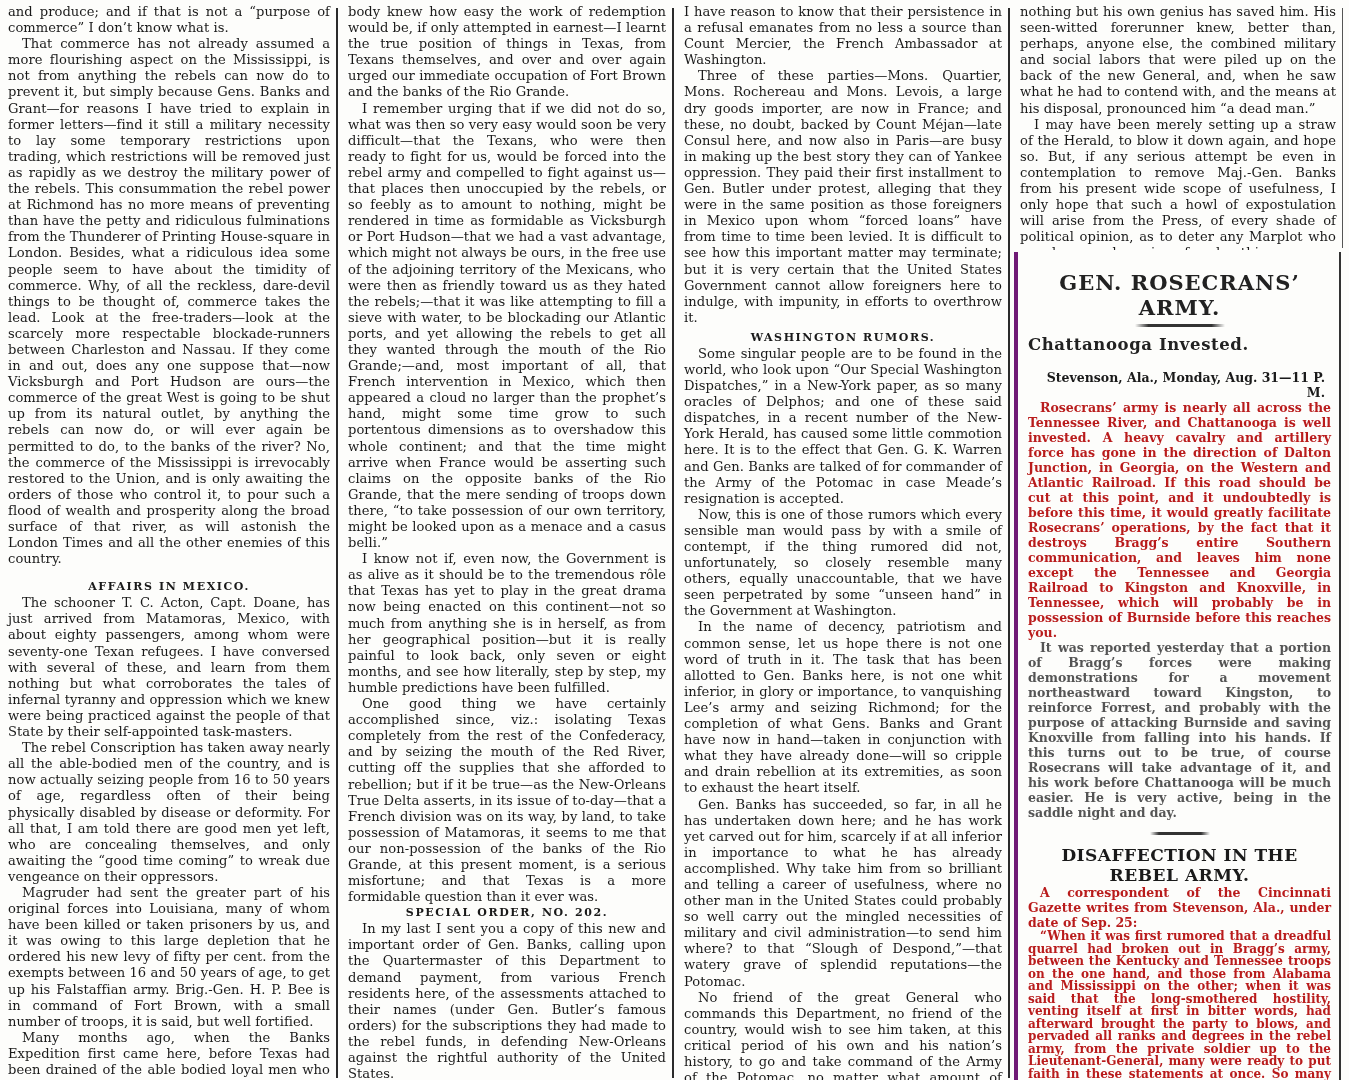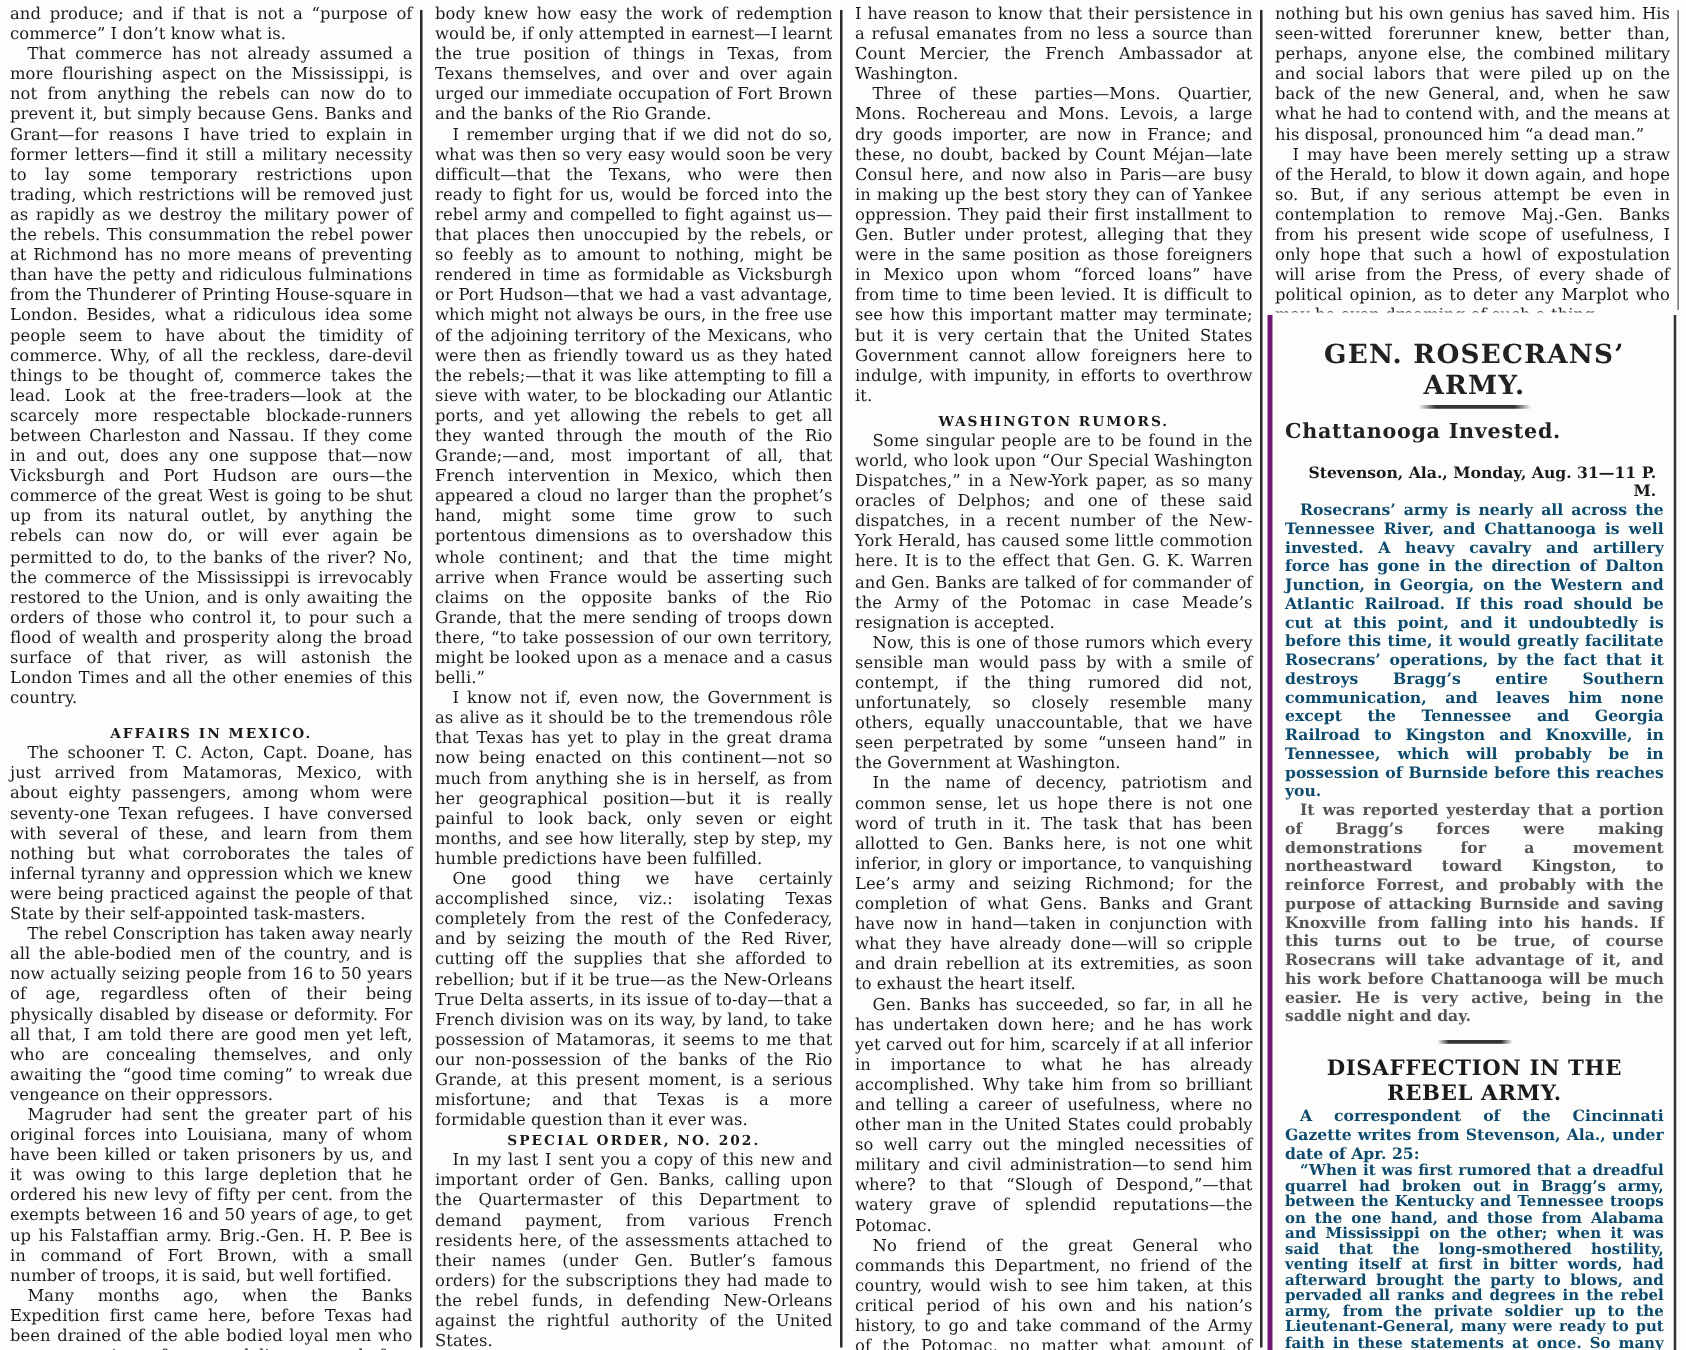--- a/index.html
+++ b/index.html
@@ -50,21 +50,21 @@
     letter-spacing: 0.5px;
   }
   .box .dispatch {
     text-align: center; font-style: italic; font-weight: bold; font-size: 12.5px; margin: 0;
   }
   .box .dateline {
     text-align: right; font-size: 12.5px; margin: 16px 6px 0 0; font-weight: bold;
   }
   .box p {
     margin: 0; text-align: justify; font-size: 12.5px; line-height: 15px;
-    font-weight: bold; color: #0c4a6e;
+    font-weight: bold; color: #b91c1c;
   }
   .box p.indent { text-indent: 12px; }
   .box p.faded { color: #555; }
   .box .dense p { font-size: 12px; line-height: 12.5px; }
   .ornament {
     display: block; margin: 4px auto; width: 90px; height: 3px;
     background: linear-gradient(to right, transparent, #333 15%, #333 85%, transparent);
   }
   .ornament.short { width: 60px; height: 3px; margin: 12px auto 10px; }
 </style>
@@ -116,19 +116,19 @@
 
   <div class="box">
     <h1>GEN. ROSECRANS’ ARMY.</h1>
     <span class="ornament"></span>
     <h2>Chattanooga Invested.</h2>
     <div class="dateline">Stevenson, Ala., Monday, Aug. 31—11 P. M.</div>
     <p class="indent">Rosecrans’ army is nearly all across the Tennessee River, and Chattanooga is well invested. A heavy cavalry and artillery force has gone in the direction of Dalton Junction, in Georgia, on the Western and Atlantic Railroad. If this road should be cut at this point, and it undoubtedly is before this time, it would greatly facilitate Rosecrans’ operations, by the fact that it destroys Bragg’s entire Southern communication, and leaves him none except the Tennessee and Georgia Railroad to Kingston and Knoxville, in Tennessee, which will probably be in possession of Burnside before this reaches you.</p>
     <p class="indent faded">It was reported yesterday that a portion of Bragg’s forces were making demonstrations for a movement northeastward toward Kingston, to reinforce Forrest, and probably with the purpose of attacking Burnside and saving Knoxville from falling into his hands. If this turns out to be true, of course Rosecrans will take advantage of it, and his work before Chattanooga will be much easier. He is very active, being in the saddle night and day.</p>
     <span class="ornament short"></span>
     <h3 style="font-size:17px;">DISAFFECTION IN THE REBEL ARMY.</h3>
-    <p class="indent">A correspondent of the Cincinnati Gazette writes from Stevenson, Ala., under date of Apr. 25:</p>
+    <p class="indent">A correspondent of the Cincinnati Gazette writes from Stevenson, Ala., under date of Sep. 25:</p>
     <div class="dense">
       <p class="indent">“When it was first rumored that a dreadful quarrel had broken out in Bragg’s army, between the Kentucky and Tennessee troops on the one hand, and those from Alabama and Mississippi on the other; when it was said that the long-smothered hostility, venting itself at first in bitter words, had afterward brought the party to blows, and pervaded all ranks and degrees in the rebel army, from the private soldier up to the Lieutenant-General, many were ready to put faith in these statements at once. So many grounds of dissension between these troops could be imagined, and it seemed so natural that the rogues who had perpetrated the crime of treason and all its attendant rascalities and frauds, should at last fall out among themselves, that most men did not for a moment permit themselves to doubt that the dissensions had begun, and that the army under Bragg was exceedingly weakened and demoralized by them. A few, however, demanded stronger proof than any that was usually given, and declared the facts were not such as would sustain the theory. Only when the fierce conflict between Bragg and Bainbridge was spread before the world by the rebels themselves, and it was established by direct rebel testimony that Kentucky and Tennessee regiments were marched out of Tullahoma, when Bragg retreated thence, strongly guarded by troops from the Gulf States, did the last doubts vanish from the minds of even the most skeptical, and all admitted the hostility between</p>
     </div>
   </div>
 
 </div>
 
 </body></html>

